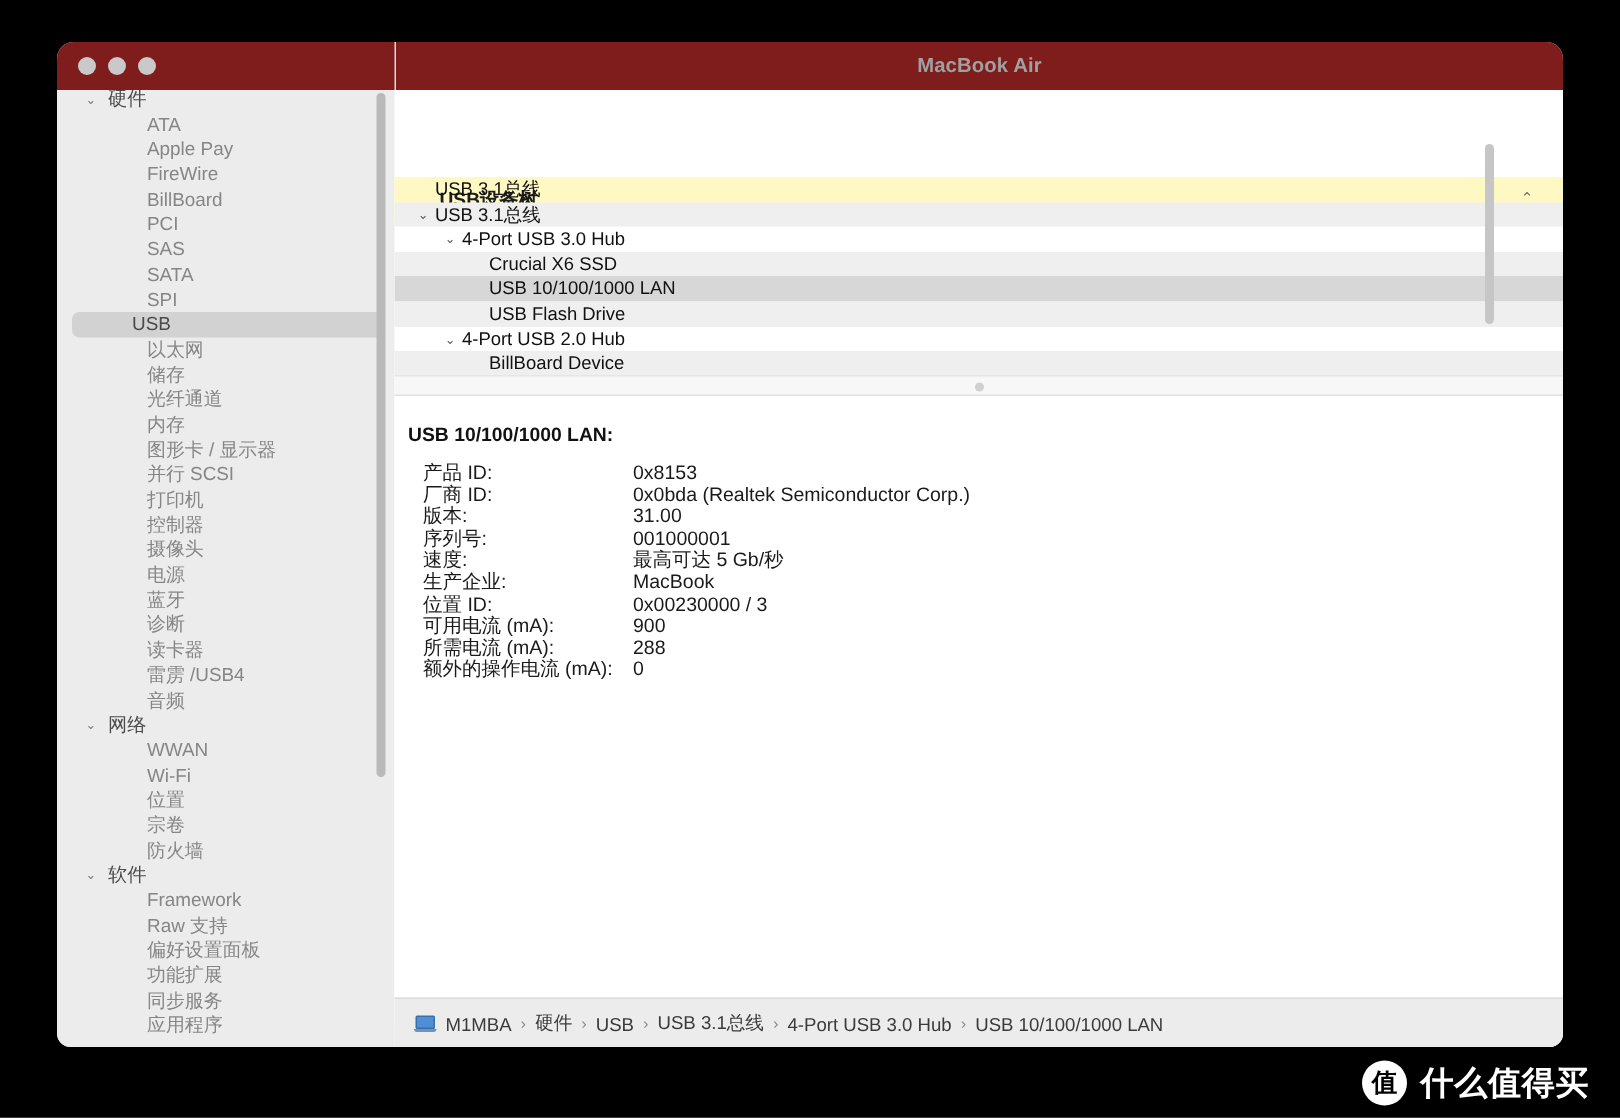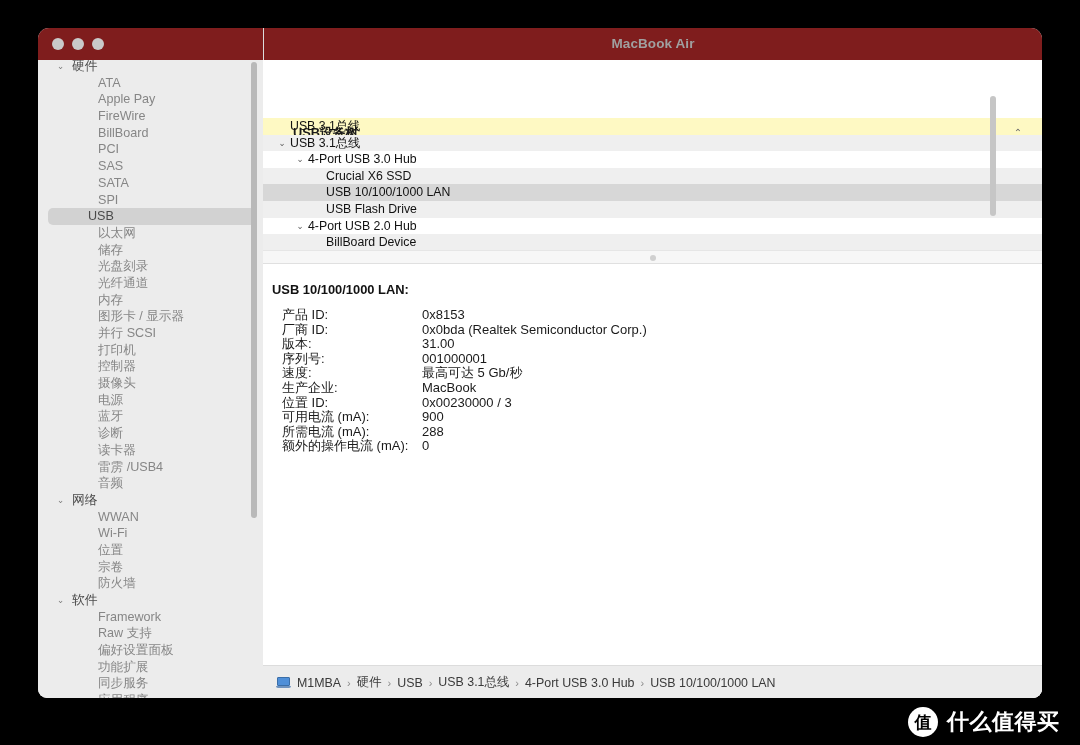--- a/index.html
+++ b/index.html
@@ -339,21 +339,20 @@
         <div class="srow"><span>Apple Pay</span></div>
         <div class="srow"><span>FireWire</span></div>
         <div class="srow"><span>BillBoard</span></div>
         <div class="srow"><span>PCI</span></div>
         <div class="srow"><span>SAS</span></div>
         <div class="srow"><span>SATA</span></div>
         <div class="srow"><span>SPI</span></div>
         <div class="srow sel"><span>USB</span></div>
         <div class="srow"><span>以太网</span></div>
         <div class="srow"><span>储存</span></div>
-        <div class="srow"><span>光盘刻录</span></div>
         <div class="srow"><span>光纤通道</span></div>
         <div class="srow"><span>内存</span></div>
         <div class="srow"><span>图形卡 / 显示器</span></div>
         <div class="srow"><span>并行 SCSI</span></div>
         <div class="srow"><span>打印机</span></div>
         <div class="srow"><span>控制器</span></div>
         <div class="srow"><span>摄像头</span></div>
         <div class="srow"><span>电源</span></div>
         <div class="srow"><span>蓝牙</span></div>
         <div class="srow"><span>诊断</span></div>

